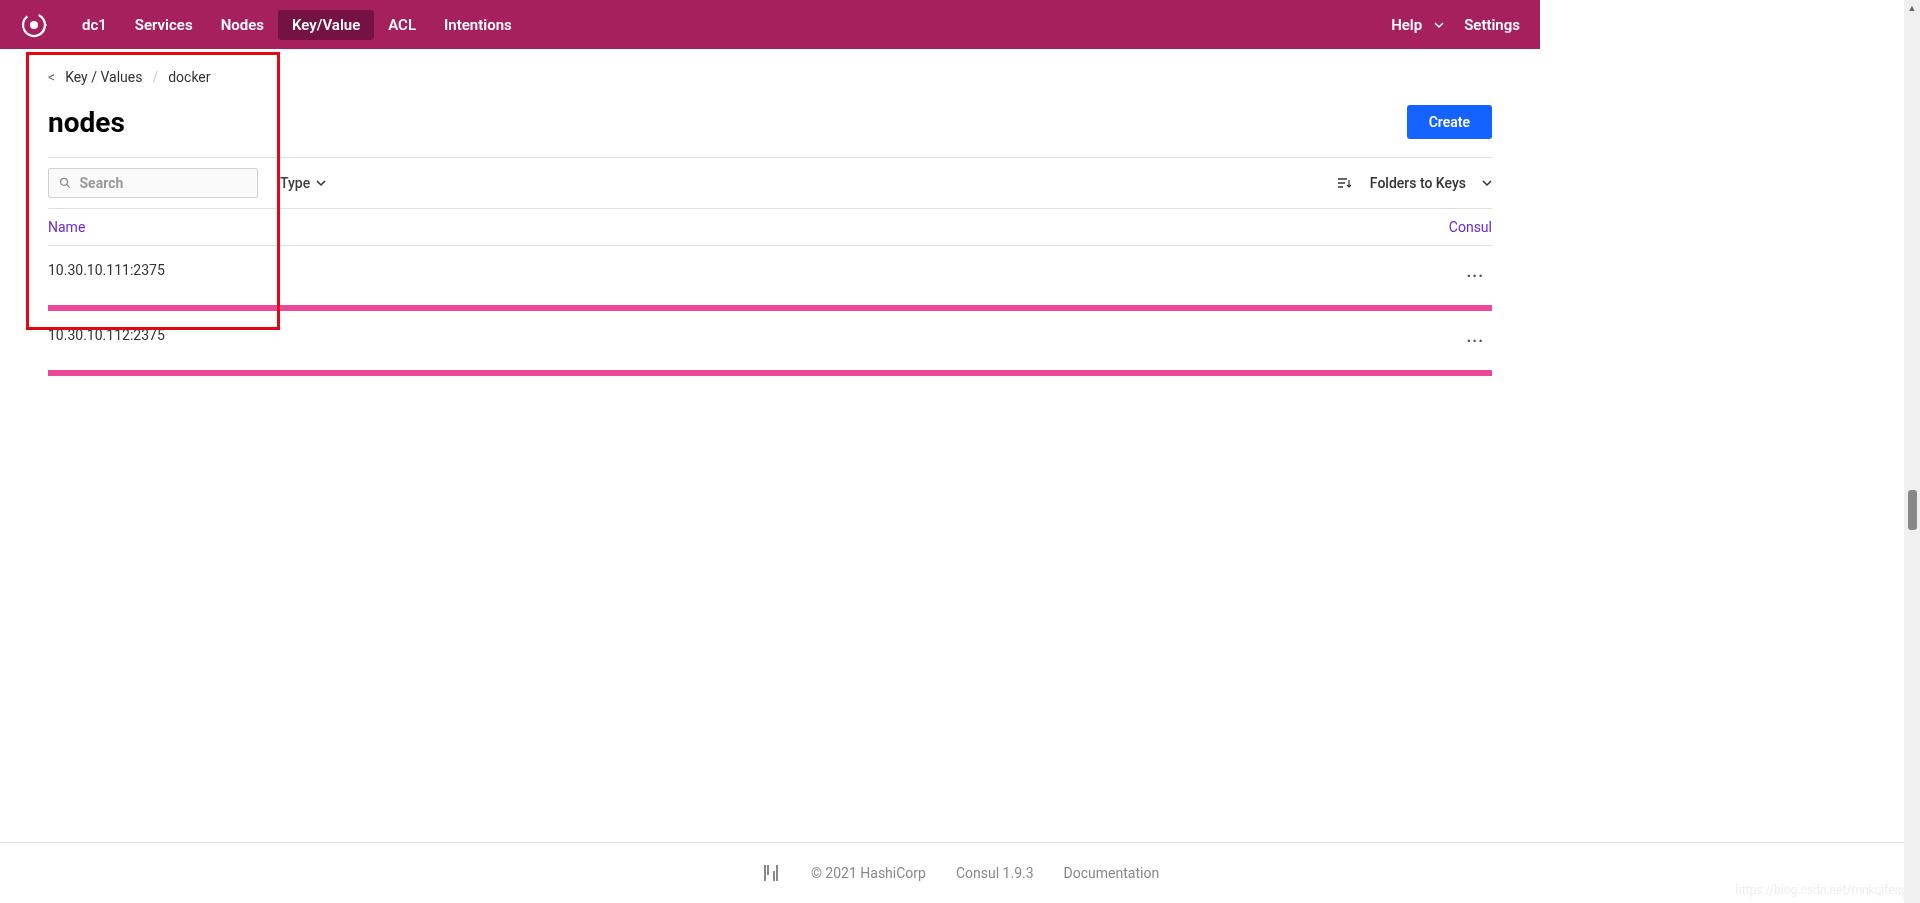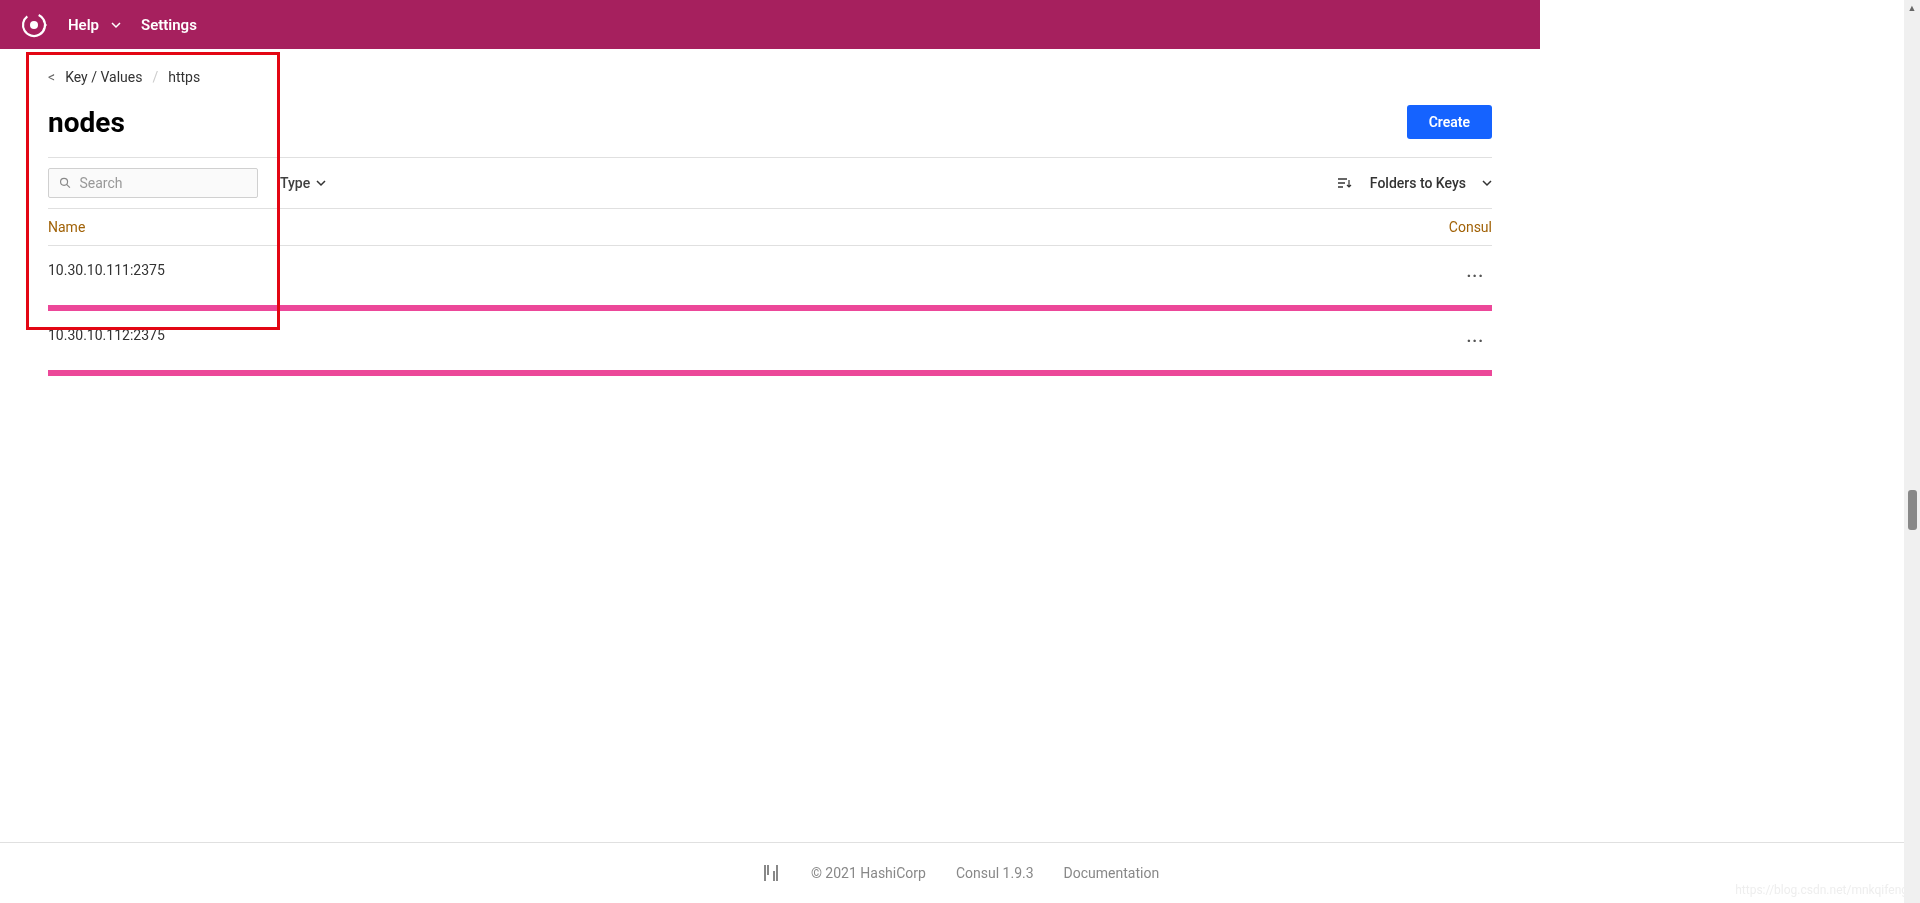--- a/index.html
+++ b/index.html
@@ -134,20 +134,21 @@
       margin-right: 8px;
       fill: #888;
     }
     .search-input {
       border: none;
       outline: none;
       font-size: 14px;
       background: transparent;
       width: 100%;
       color: #333;
+      font-weight: bold;
     }
     .search-input::placeholder {
       color: #999;
     }
     .type-dropdown {
       display: flex;
       align-items: center;
       gap: 6px;
       font-size: 14px;
       color: #404040;
@@ -175,21 +176,21 @@
     }
     .table {
       width: 100%;
     }
     .table-header {
       display: flex;
       justify-content: space-between;
       padding: 10px 0;
       border-bottom: 1px solid #e0e0e0;
       font-size: 14px;
-      color: #a16207;
+      color: #6d28d9;
       align-items: center;
     }
     .table-row {
       display: flex;
       justify-content: space-between;
       align-items: flex-start;
       padding: 16px 0;
       border-bottom: 6px solid #ec4899;
       font-size: 14px;
       color: #333;
@@ -265,37 +266,45 @@
 <body>
 
 <div class="topnav">
   <svg class="logo" viewBox="0 0 28 28">
     <circle cx="14" cy="14" r="11" fill="none" stroke="#fff" stroke-width="2.2" stroke-dasharray="50 12" transform="rotate(-30 14 14)"></circle>
     <circle cx="14" cy="14" r="4" fill="#fff"></circle>
     <circle cx="24" cy="10" r="1.2" fill="#fff"></circle>
     <circle cx="25.5" cy="14" r="1.2" fill="#fff"></circle>
     <circle cx="24" cy="18" r="1.2" fill="#fff"></circle>
   </svg>
+  <div class="nav-items">
+    <div class="nav-item">dc1</div>
+    <div class="nav-item">Services</div>
+    <div class="nav-item">Nodes</div>
+    <div class="nav-item active">Key/Value</div>
+    <div class="nav-item">ACL</div>
+    <div class="nav-item">Intentions</div>
+  </div>
   <div class="nav-right">
     <div class="nav-help">
       <span>Help</span>
       <svg class="chevron-down" viewBox="0 0 10 10">
           <path d="M1 3 L5 7 L9 3" stroke="#fff" stroke-width="1.5" fill="none"></path>
         </svg>
     </div>
     <div class="nav-item" style="padding:0">Settings</div>
   </div>
 </div>
 
 <div class="main">
   <div class="breadcrumb">
     <span class="breadcrumb-back">&lt;</span>
     <span class="breadcrumb-link">Key / Values</span>
     <span class="breadcrumb-sep">/</span>
-    <span class="breadcrumb-link">https</span>
+    <span class="breadcrumb-link">docker</span>
   </div>
 
   <div class="page-header">
     <h1 class="page-title">nodes</h1>
     <button class="create-btn">Create</button>
   </div>
 
   <div class="toolbar">
     <div class="search-box">
       <svg class="search-icon" viewBox="0 0 16 16">

